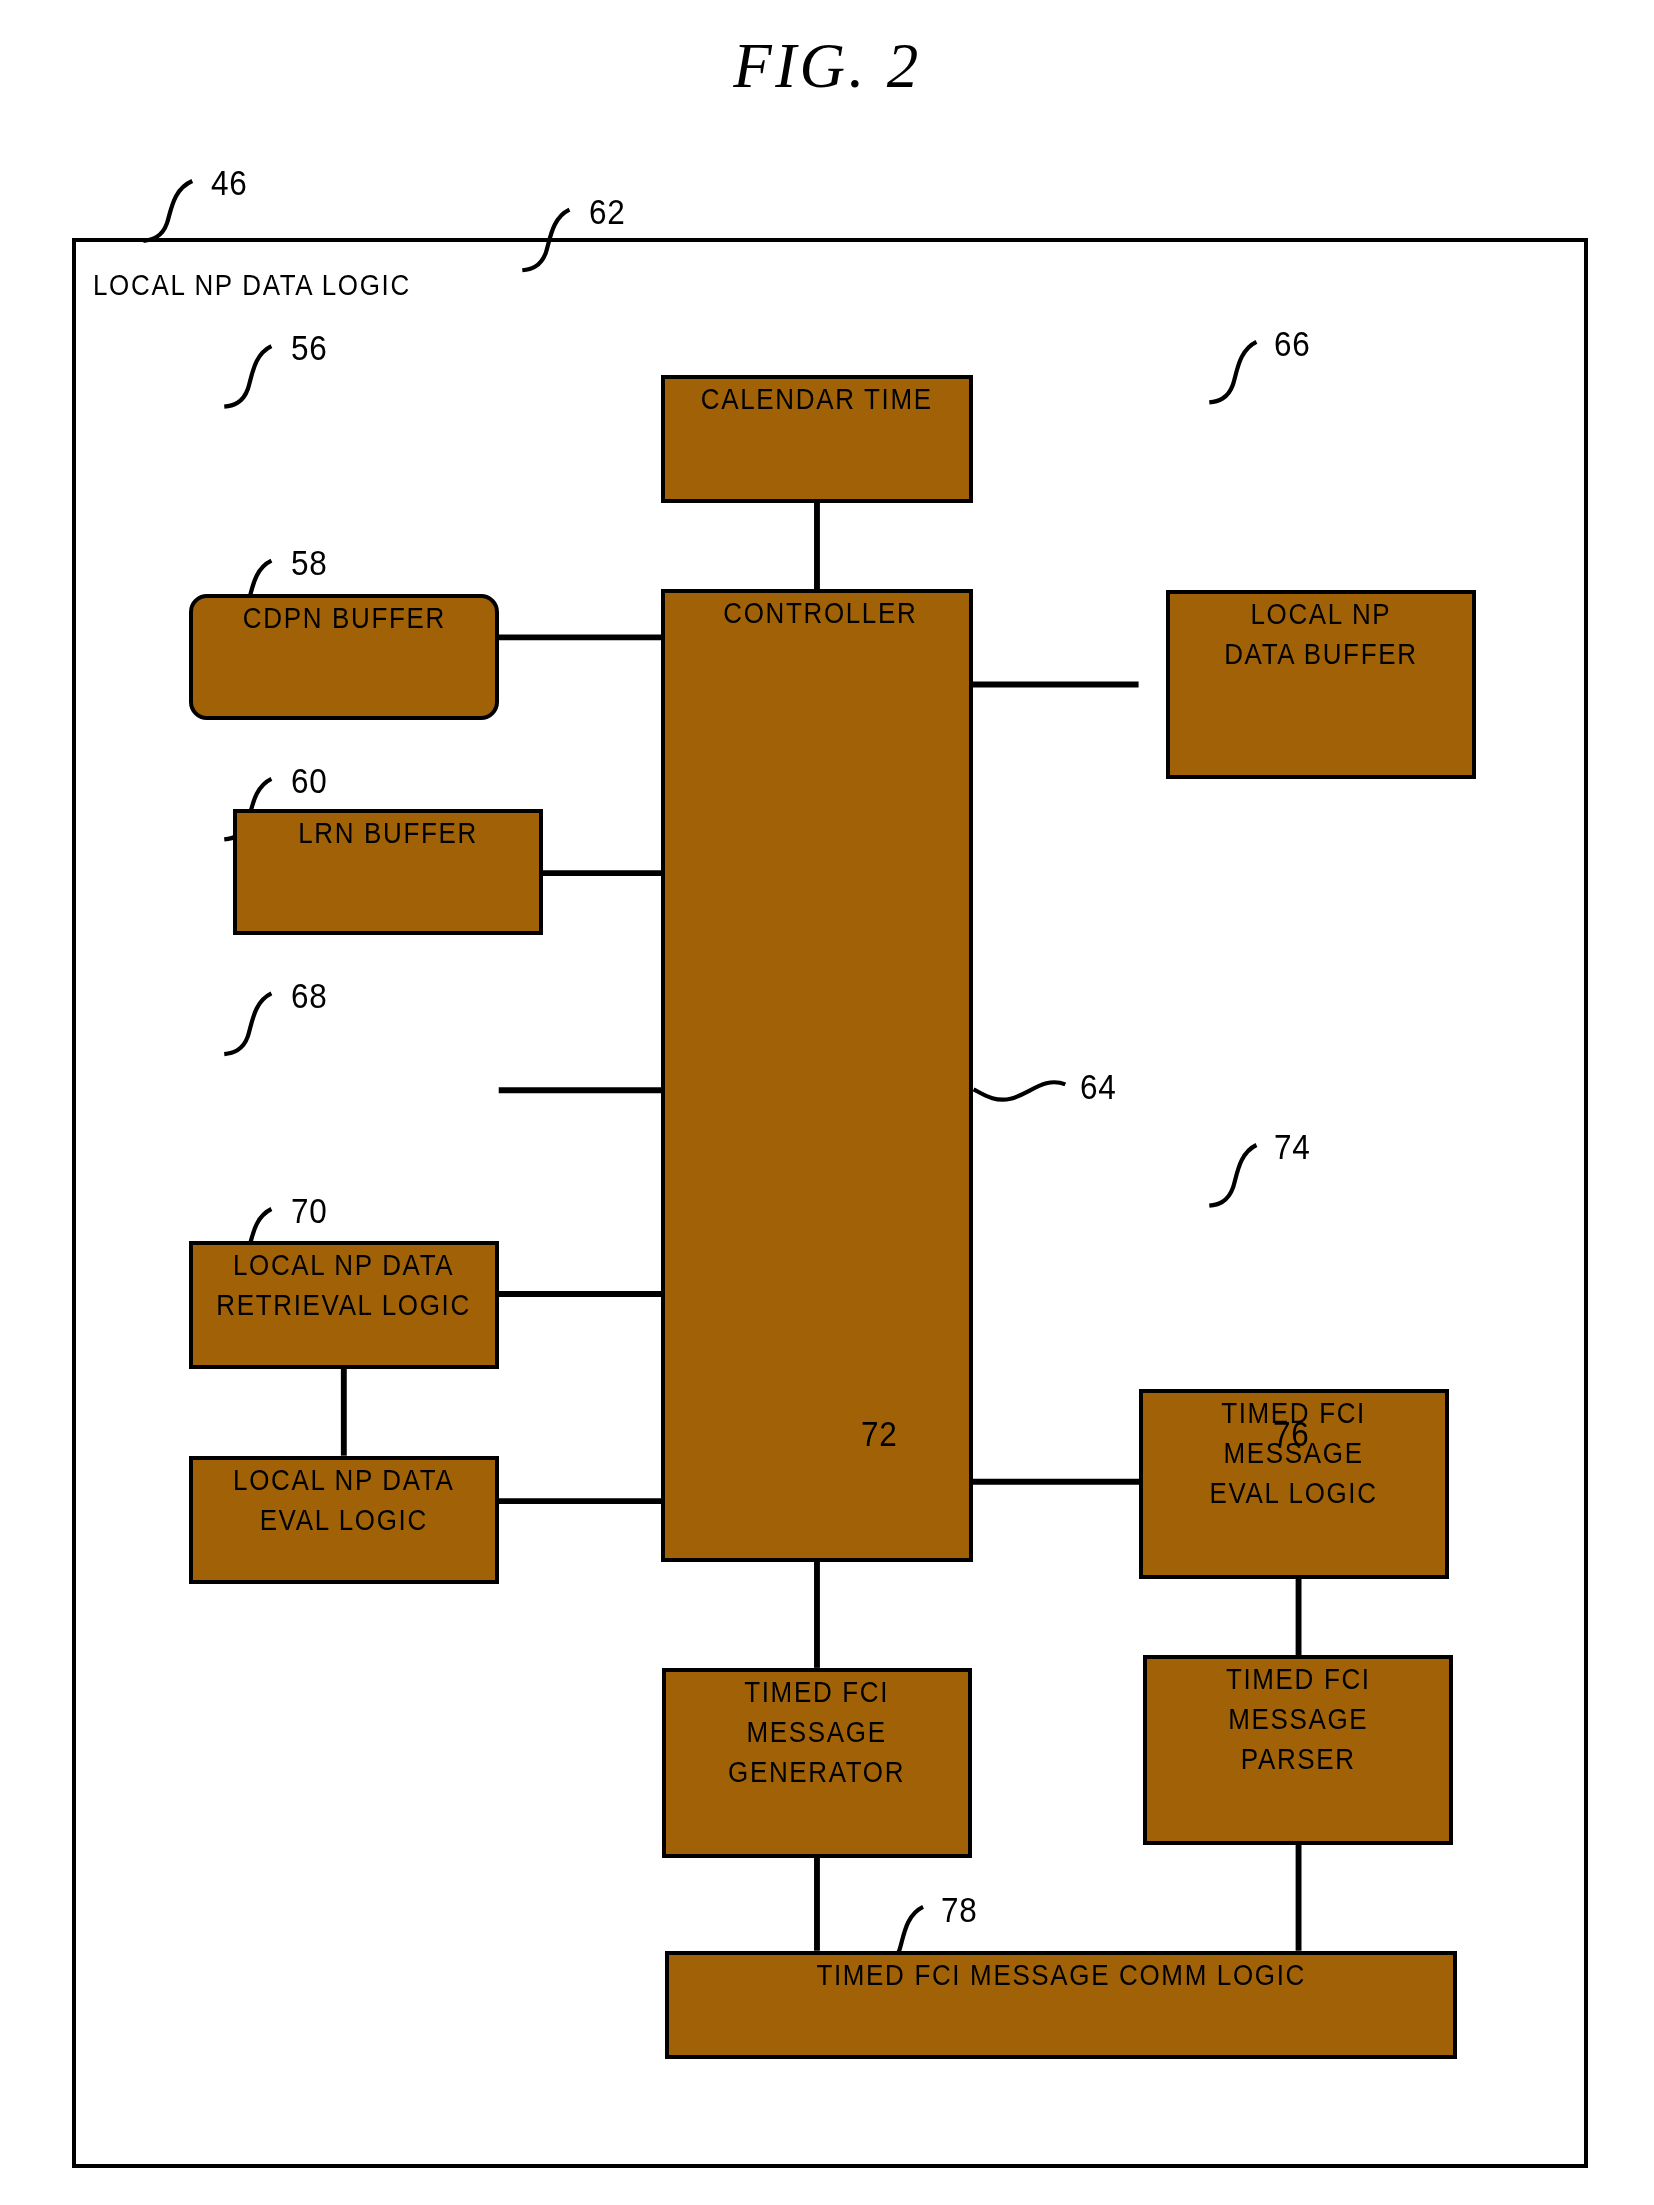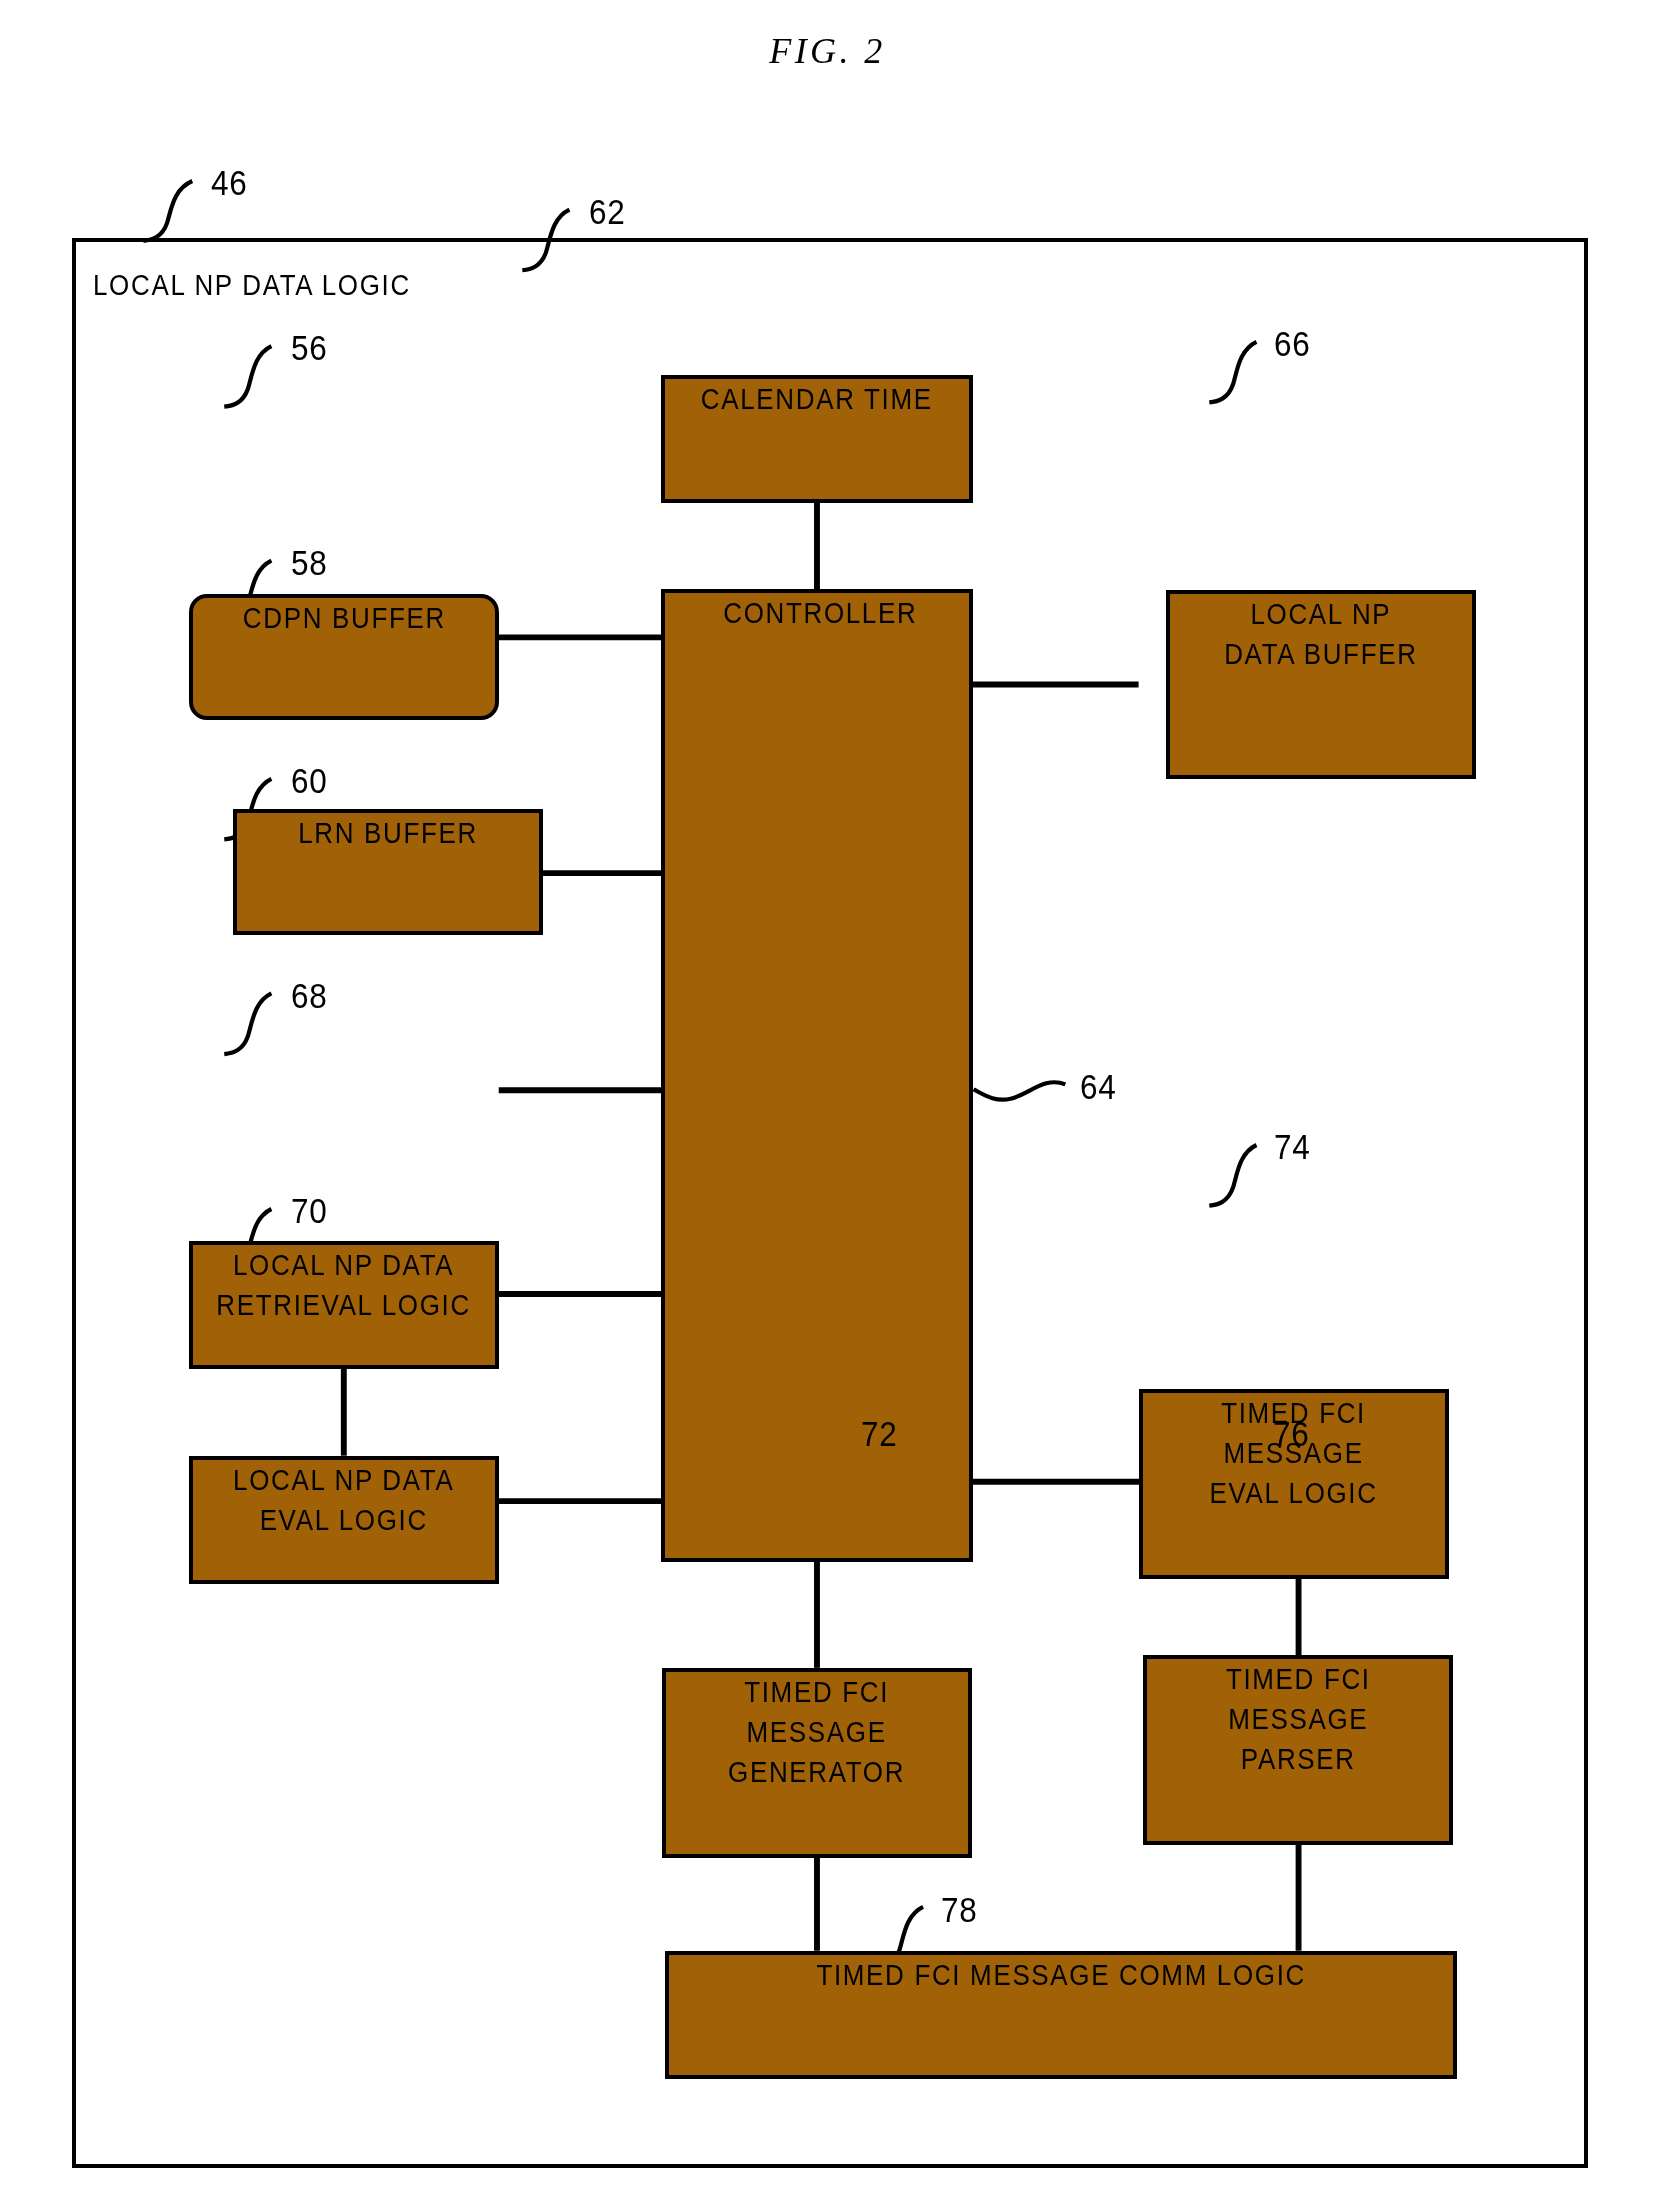--- a/index.html
+++ b/index.html
@@ -22,21 +22,21 @@
     height: 2205px;
   }
   .fig-title {
     position: absolute;
     left: 0;
     top: 30px;
     width: 1655px;
     text-align: center;
     font-family: "Liberation Serif", serif;
     font-style: italic;
-    font-size: 36px;
+    font-size: 63px;
     letter-spacing: 3.4px;
     font-weight: 400;
   }
   svg.diagram {
     position: absolute;
     left: 0; top: 0;
     width: 1655px;
     height: 2205px;
   }
   
@@ -211,21 +211,21 @@
   </div>
   <div class="ref-num" style="left:861px; top:1414px;">72</div>
 
   <div class="box" style="left:1143px; top:1655px; width:310px; height:190px;">
     <div class="box-text">TIMED FCI
 MESSAGE
 PARSER</div>
   </div>
   <div class="ref-num" style="left:1273px; top:1414px;">76</div>
 
-  <div class="box" style="left:665px; top:1951px; width:792px; height:128px;">
+  <div class="box" style="left:665px; top:1951px; width:792px; height:108px;">
     <div class="box-text">TIMED FCI MESSAGE COMM LOGIC</div>
   </div>
   <div class="ref-num" style="left:941px; top:1890px;">78</div>
 
   <div class="ref-num" style="left:211px; top:163px;">46</div>
 
 </div>
 
 
 </body></html>

